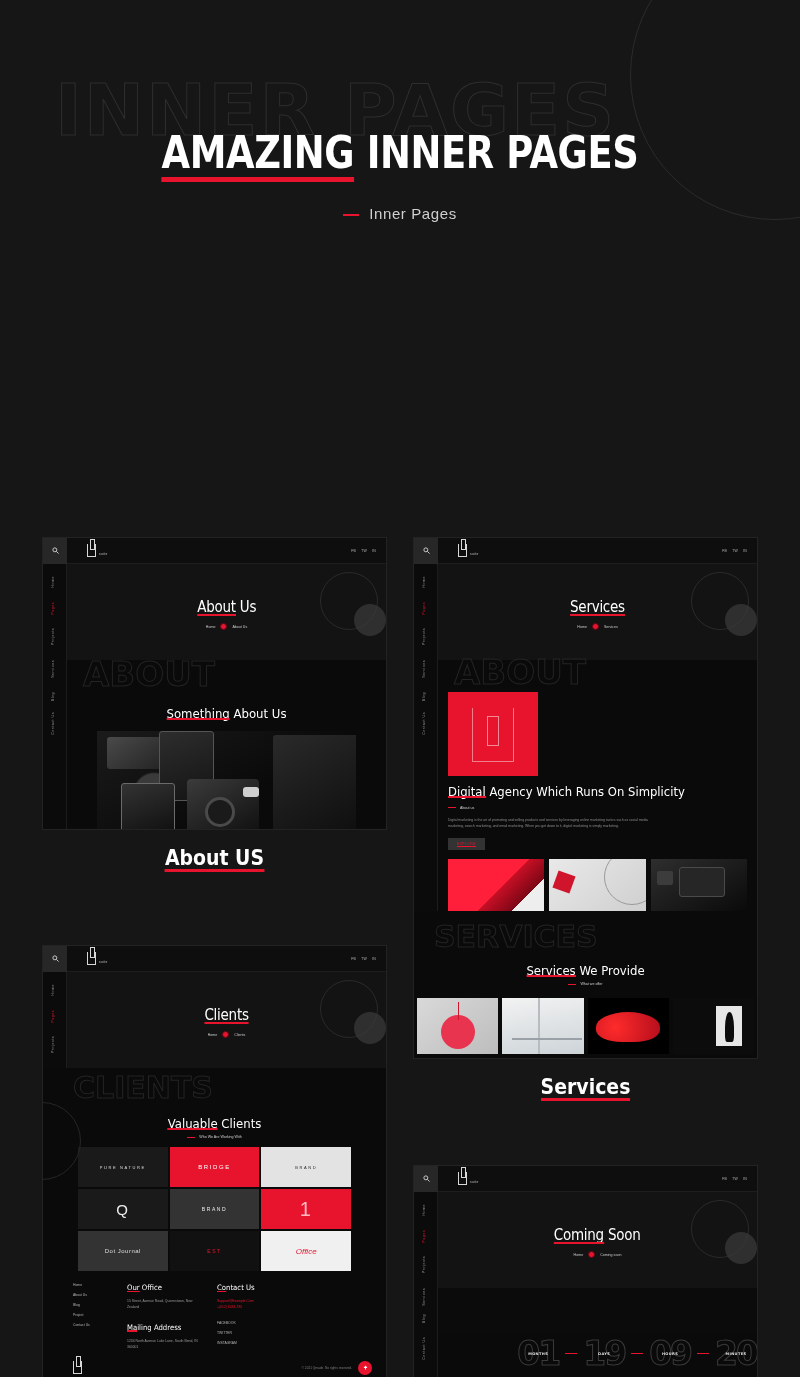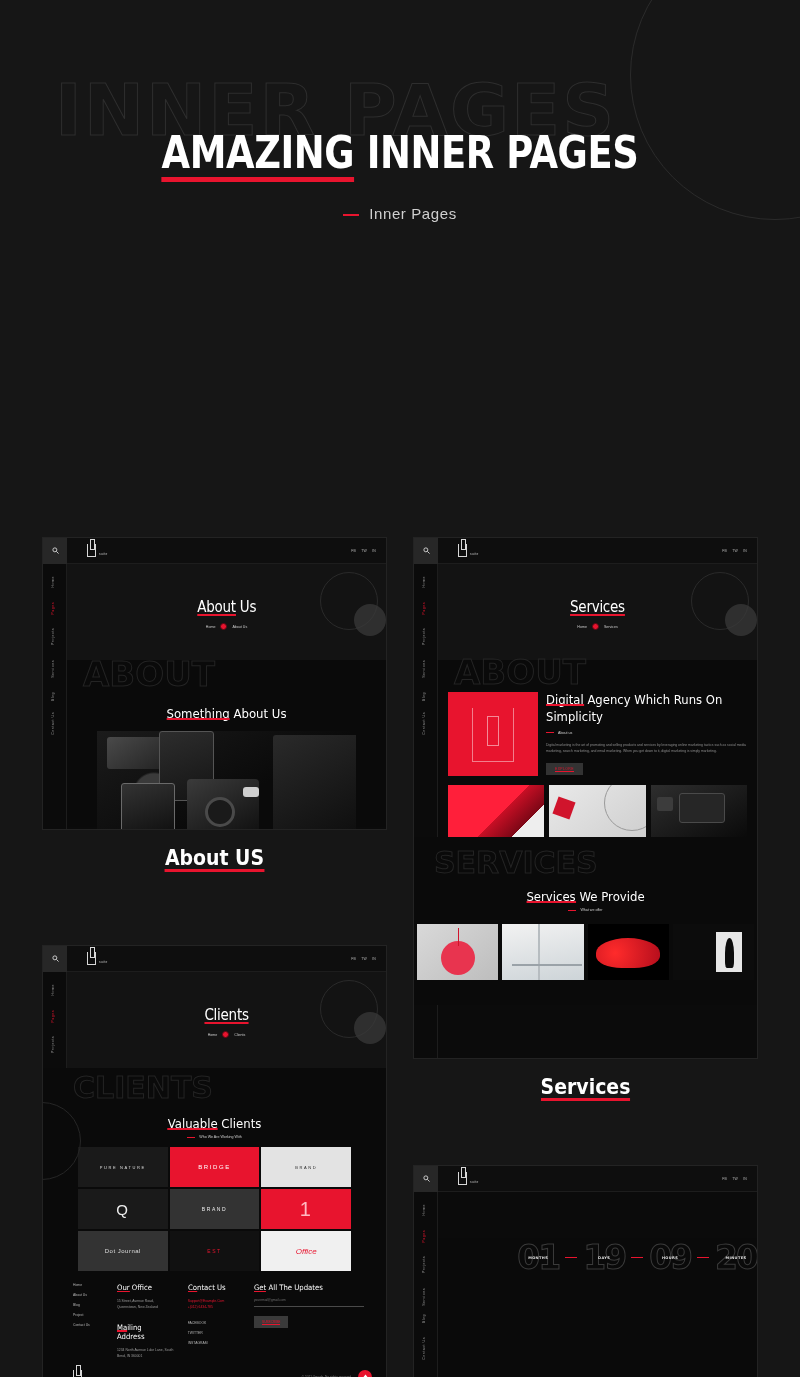--- a/index.html
+++ b/index.html
@@ -335,21 +335,21 @@
         <div class="crumbs">
           <span>Home</span>
           <span class="dot"></span>
           <span>Services</span>
         </div>
       </div>
 
       <div class="sectionwrap" style="margin-left:24px; padding-top:14px; background:#0a0a0a;">
         <div class="ghost-word" style="top:-8px; font-size:34px;">ABOUT</div>
 
-        <div class="srv-row" style="margin-top:18px;">
+        <div class="srv-row" style="margin-top:18px;flex-direction:column;">
           <div class="srv-red">
               <span class="mk"></span>
             </div>
           <div class="srv-txt">
             <h3><i>Digital</i><span> Agency Which Runs On Simplicity</span></h3>
             <div class="srv-eyebrow"><span class="d"></span><span>About us</span></div>
             <div class="srv-body">Digital marketing is the art of promoting and selling products and services by leveraging online marketing tactics such as social media marketing, search marketing, and email marketing. When you get down to it, digital marketing is simply marketing.</div>
             <div class="btn-red">EXPLORE</div>
           </div>
         </div>
@@ -491,25 +491,20 @@
           <div style="width:70px;">
             <h4><i>Co</i><span>ntact Us</span></h4>
             <p class="red">Support@Example.Com</p>
             <p class="red">+(012) 6434-785</p>
             <ul style="margin-top:10px;">
               <li>FACEBOOK</li>
               <li>TWITTER</li>
               <li>INSTAGRAM</li>
             </ul>
           </div>
-          <div>
-            <h4><i>Get</i><span> All The Updates</span></h4>
-            <div class="mailinput">youremail@gmail.com</div>
-            <div class="subbtn">SUBSCRIBE</div>
-          </div>
         </div>
 
         <div class="copyrow">
           <div class="logo" style="margin-left:0;">
             <span class="logo-mark"></span>
 
           </div>
           <div style="display:flex; align-items:center; gap:6px;">
             <span class="c">© 2021 Qmade. No rights reserved.</span>
             <div class="totop">
@@ -548,20 +543,30 @@
 
       <div class="sidenav">
         <span class="vit" style="top:12px">Home</span>
         <span class="vit active" style="top:38px">Pages</span>
         <span class="vit" style="top:64px">Projects</span>
         <span class="vit" style="top:96px">Services</span>
         <span class="vit" style="top:122px">Blog</span>
         <span class="vit" style="top:145px">Contact Us</span>
       </div>
 
+      <div class="banner" style="margin-left:24px; background:#131313;">
+        <div class="bigcirc"></div>
+        <div class="graycirc"></div>
+        <h2><i>Coming</i><span> Soon</span></h2>
+        <div class="crumbs">
+          <span>Home</span>
+          <span class="dot"></span>
+          <span>Coming soon</span>
+        </div>
+      </div>
 
       <div class="sectionwrap" style="margin-left:24px; background:#0a0a0a; position:relative; height:167px;">
 
         <div class="countdown">
           <div class="cd-num"><span>01</span><span class="cd-lab">MONTHS</span></div>
           <span class="cd-sep"></span>
           <div class="cd-num"><span>19</span><span class="cd-lab">DAYS</span></div>
           <span class="cd-sep"></span>
           <div class="cd-num"><span>09</span><span class="cd-lab">HOURS</span></div>
           <span class="cd-sep"></span>

